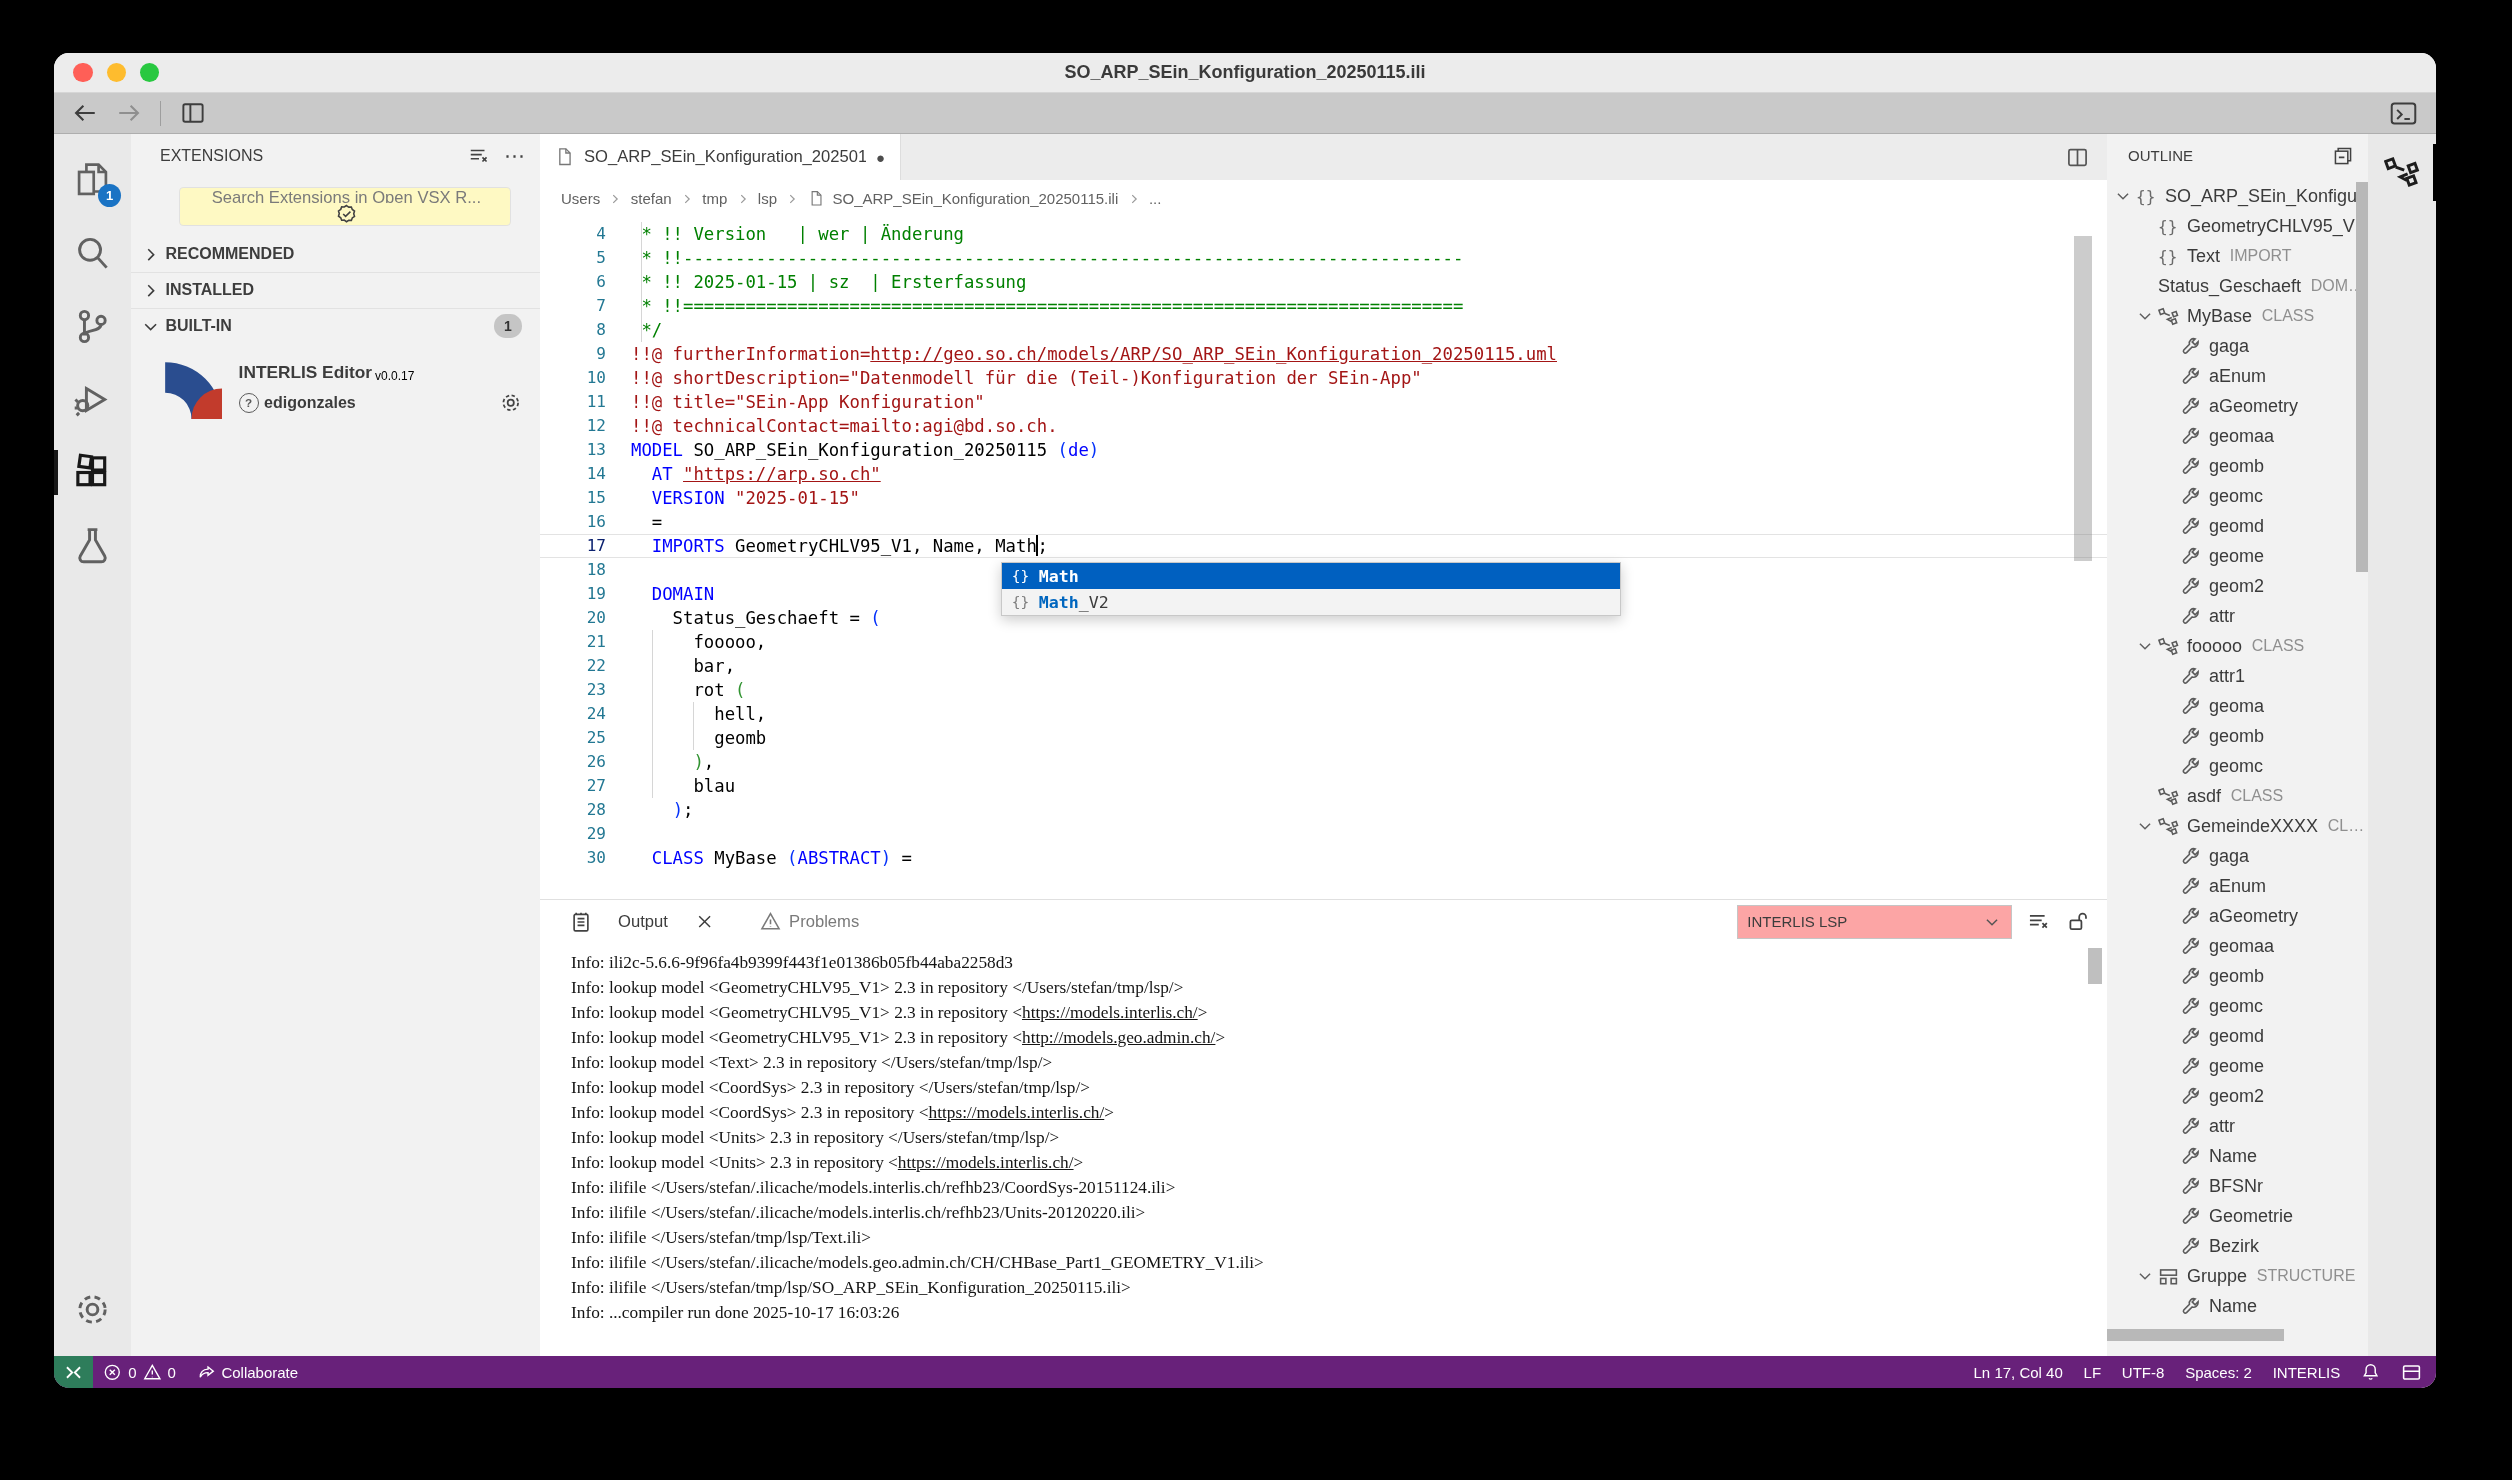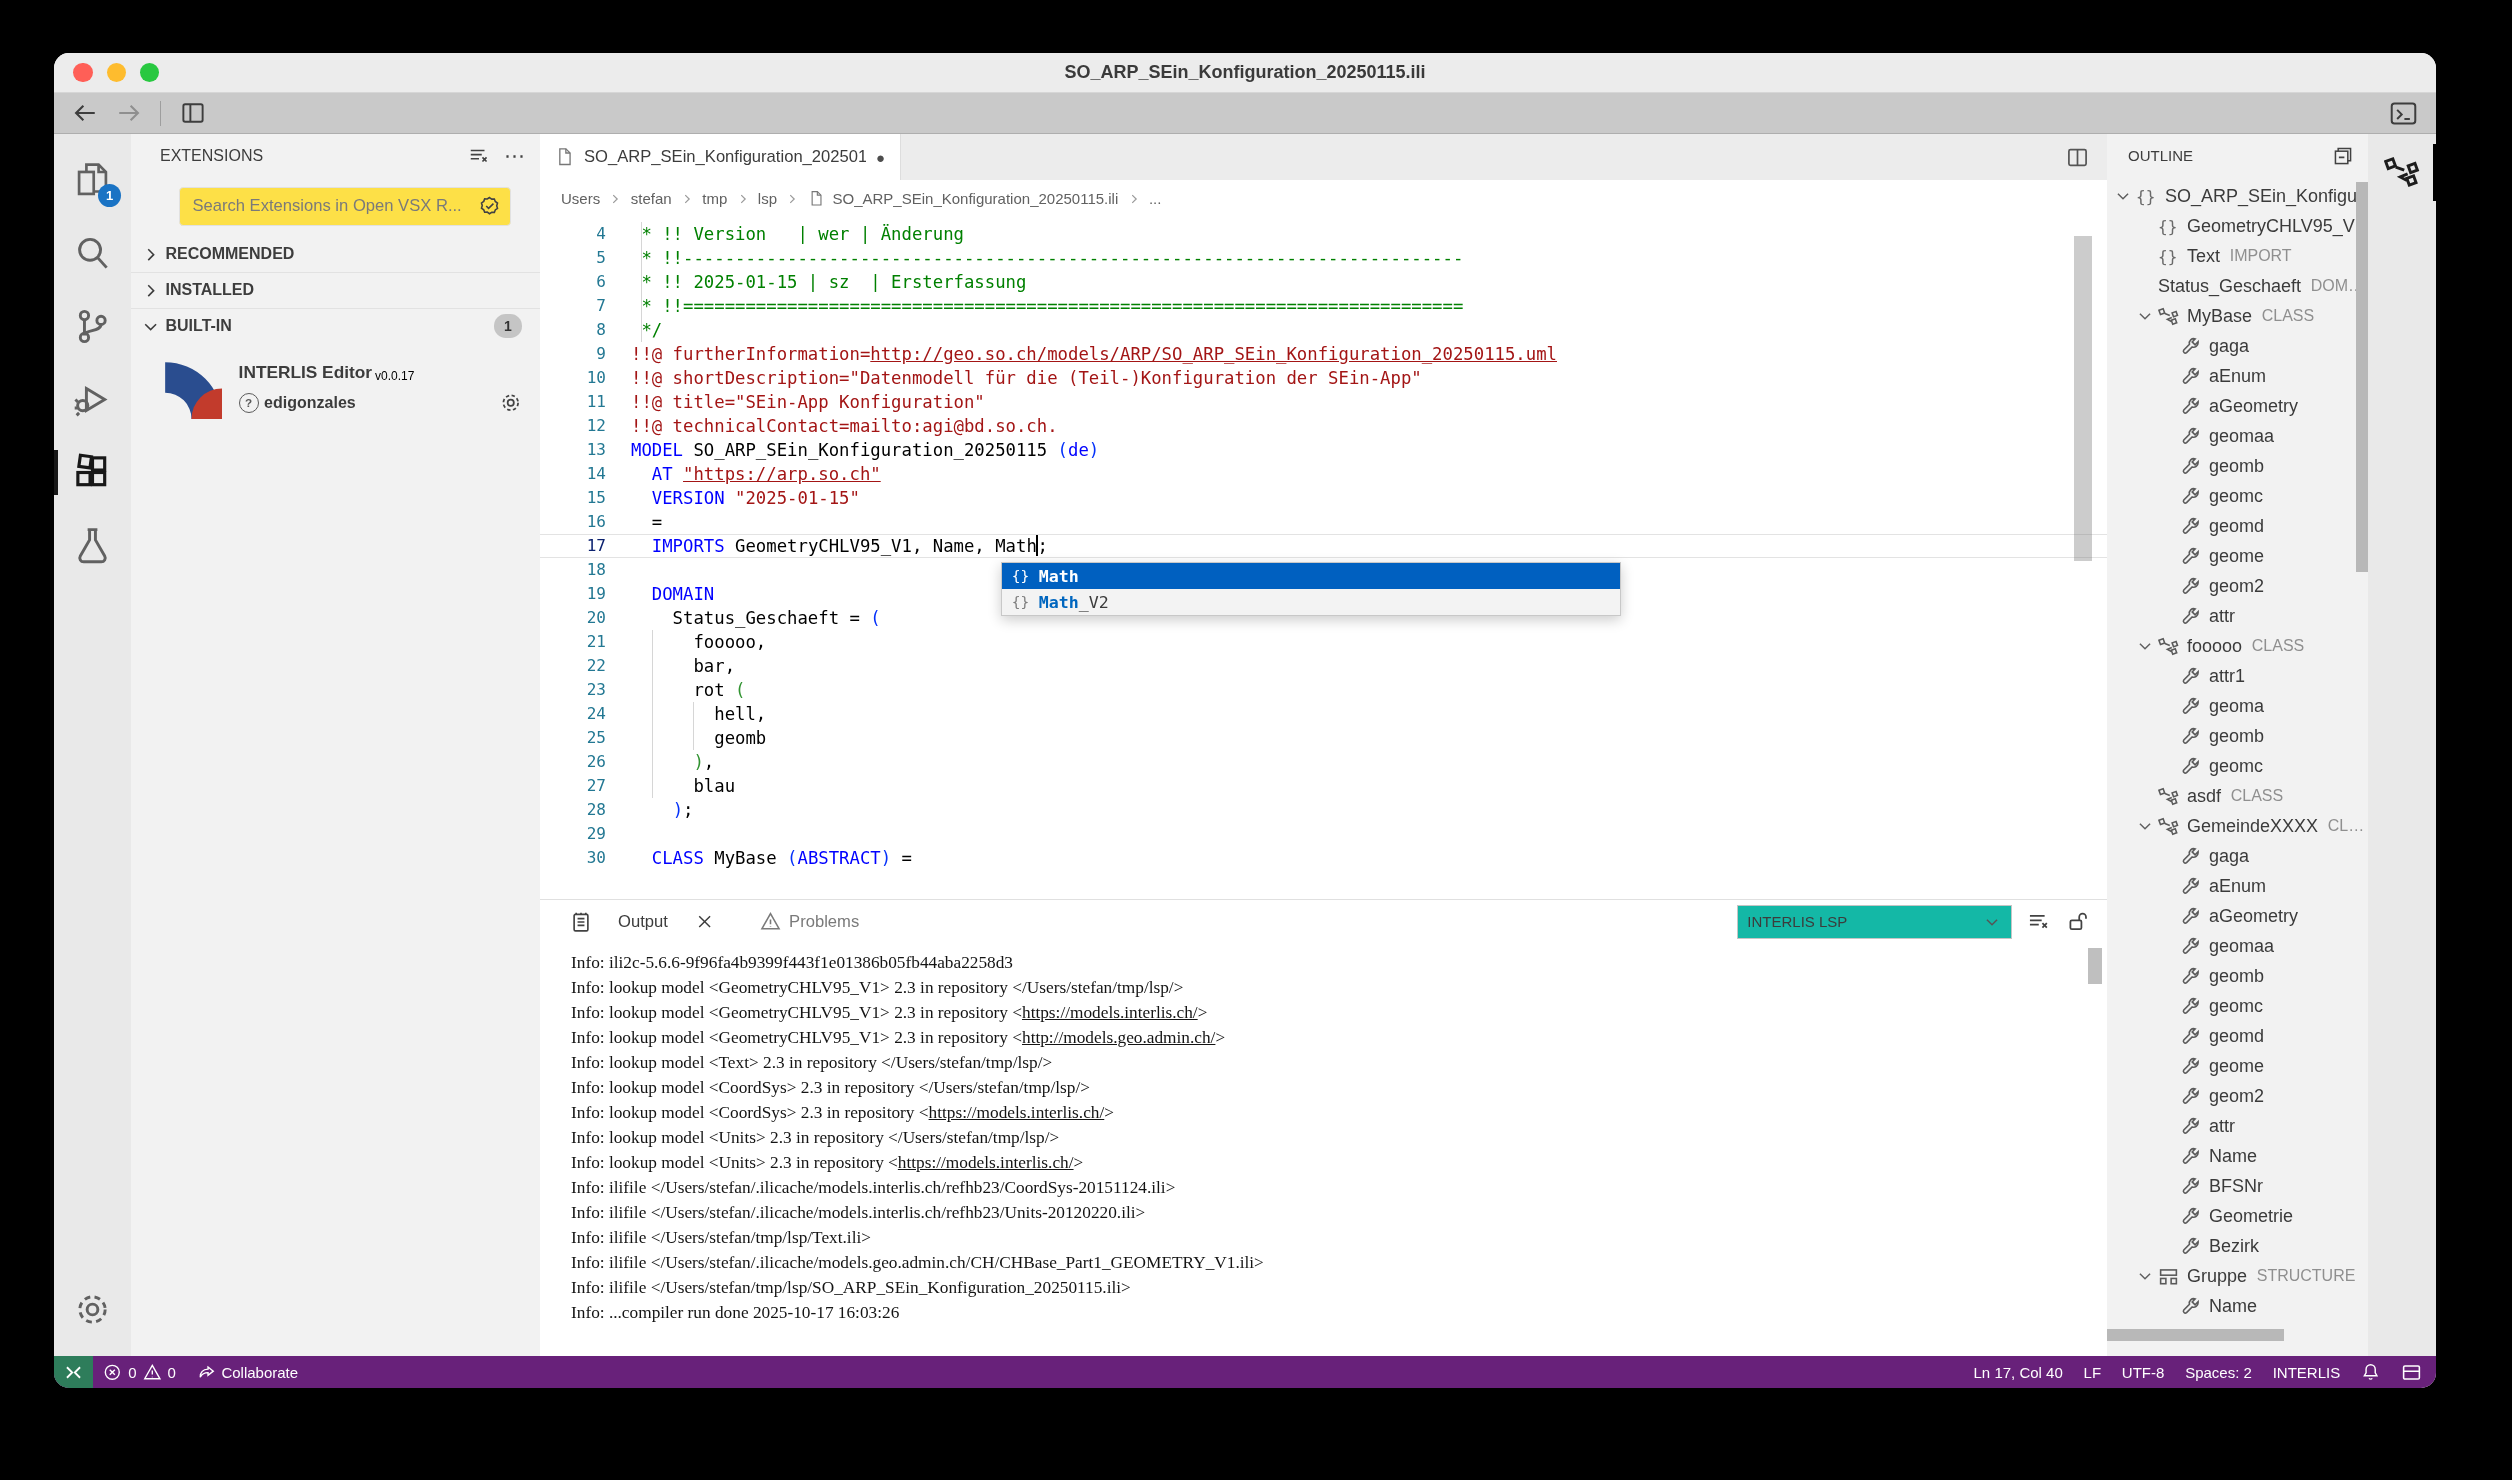--- a/index.html
+++ b/index.html
@@ -36,22 +36,22 @@
   .abadge{position:absolute;right:9.7px;bottom:9.7px;min-width:23.5px;height:23.5px;border-radius:11.7px;
           background:#1a73c4;color:#fff;font-size:13px;font-weight:700;display:flex;
           align-items:center;justify-content:center;}
   .act.bottom{margin-top:auto;margin-bottom:9.7px;}
   
   .sidebar{width:409px;background:#f2f2f2;flex:none;display:flex;flex-direction:column;overflow:hidden;}
   .side-head{height:43px;display:flex;align-items:center;padding:0 15px 0 29px;gap:14px;}
   .side-title{font-size:16px;color:#3d3d3d;flex:1;}
   .hicon{color:#424242;display:flex;}
   .more-glyph{font-size:21px;color:#424242;line-height:1;}
-  .searchbox{height:37px;margin:9.7px 29px 0 48px;background:#fde047;border:0.7px solid #e1e1e1;
-             border-radius:4.1px;display:flex;align-items:center;padding:0 9.7px 0 12.4px;gap:1px;}
+  .searchbox{height:37px;margin:9.7px 29px 0 48px;background:#fef9c3;border:0.7px solid #e1e1e1;
+             border-radius:4.1px;display:flex;align-items:center;padding:0 9.7px 0 12.4px;gap:1px;flex-direction:column;}
   .searchph{flex:1;font-size:16.6px;color:#7a7a7a;white-space:nowrap;overflow:hidden;}
   .section{display:flex;align-items:center;height:35px;margin-top:9.7px;padding:0 18px 0 9.7px;gap:5.5px;}
   .section + .section{margin-top:0;border-top:0.7px solid #e2e2e2;}
   .sec-label{font-size:16px;font-weight:700;color:#3d3d3d;}
   .sec-badge{margin-left:auto;min-width:28px;height:23.5px;border-radius:11.7px;background:#c5c5c5;
              color:#333;font-size:14px;font-weight:700;display:flex;align-items:center;justify-content:center;}
   .chevicon{color:#3d3d3d;display:flex;}
   .ext-item{display:flex;gap:16.6px;padding:14px 18px 14px 30px;align-items:center;}
   .ext-logo{width:61px;height:61px;flex:none;}
   .ext-info{flex:1;min-width:0;}
@@ -103,21 +103,21 @@
   .srow.sel .sicon{color:#fff;}
   .srow .bold{font-weight:700;}
   .srow .match{font-weight:700;color:#0066bf;}
   
   .panel{flex:1;min-height:0;border-top:0.7px solid #e0e0e0;display:flex;flex-direction:column;position:relative;}
   .panel-head{height:43px;flex:none;display:flex;align-items:center;padding:0 18px 0 30px;gap:26px;}
   .ptab{display:flex;align-items:center;gap:8.3px;font-size:16.6px;color:#3c3c3c;}
   .ptab.inactive{color:#7a7a7a;margin-left:19.3px;}
   .pclose{display:flex;color:#3c3c3c;margin-left:1.4px;}
   .pright{margin-left:auto;display:flex;align-items:center;gap:15px;}
-  .channel{width:254px;height:32px;border:0.7px solid #c5c5c5;background:#14b8a6;display:flex;
+  .channel{width:254px;height:32px;border:0.7px solid #c5c5c5;background:#fca5a5;display:flex;
            align-items:center;padding:0 9.7px;font-size:15px;color:#3c3c3c;gap:7px;}
   .channel .cname{flex:1;white-space:nowrap;overflow:hidden;}
   .plog{flex:1;overflow:hidden;padding:7px 0 0 31px;
         font-family:Liberation Serif, serif;font-size:17.3px;color:#141414;}
   .lrow{height:25px;line-height:25px;white-space:pre;}
   .lrow .link{text-decoration:underline;}
   .pscroll{position:absolute;right:5.5px;top:48px;width:14px;height:36px;background:rgba(0,0,0,.25);}
   
   .rightbar{width:261px;background:#f2f2f2;flex:none;display:flex;flex-direction:column;
             position:relative;overflow:hidden;}

